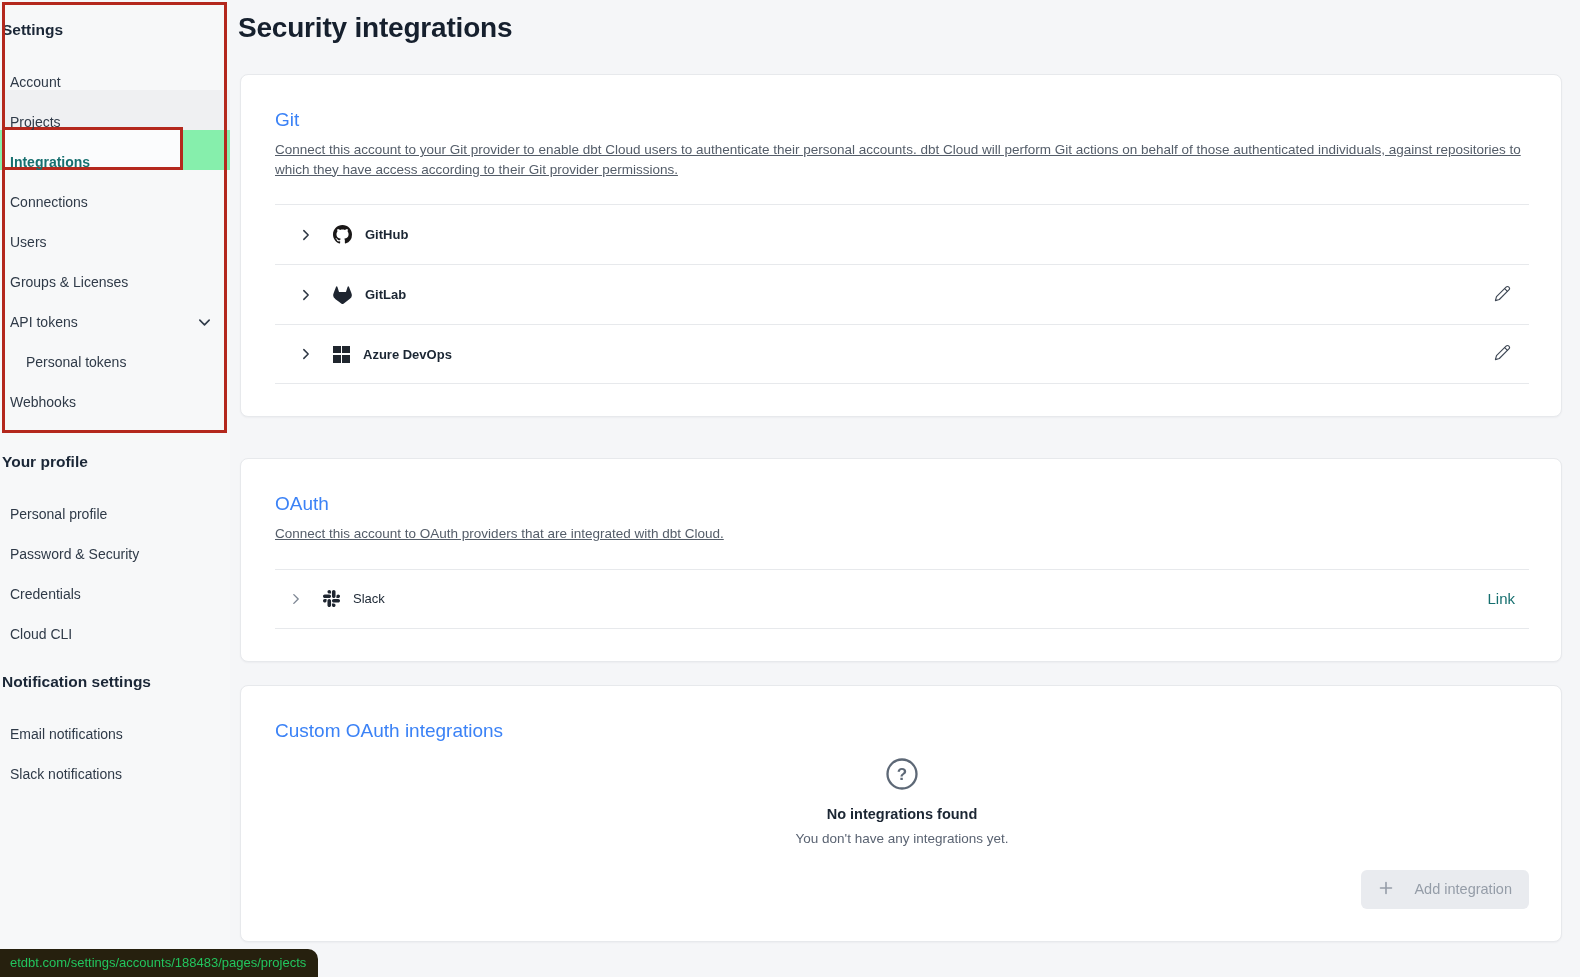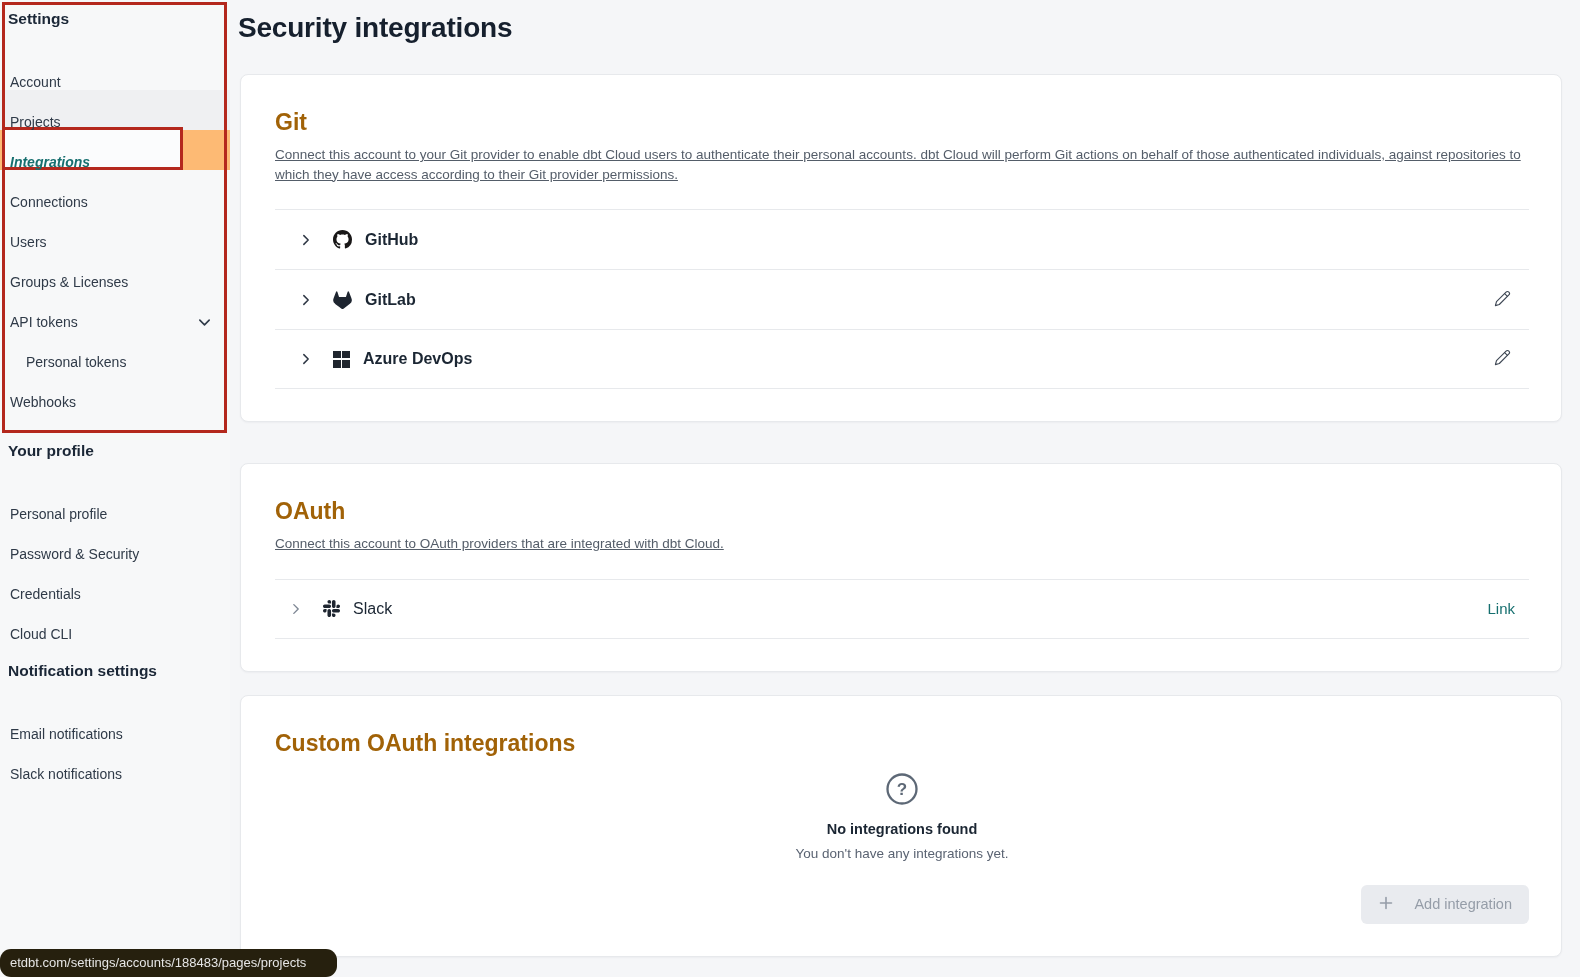--- a/index.html
+++ b/index.html
@@ -17,38 +17,38 @@
   .sidebar {
     width: 230px;
     flex-shrink: 0;
     background: #f7f8f9;
     position: relative;
     padding-top: 10px;
   }
   .nav-header {
     height: 40px;
     display: flex;
-    align-items: flex-start;
-    padding-left: 8px;
+    align-items: center;
+    padding-left: 2px;
     font-size: 15.5px;
     font-weight: 700;
     color: #1b2737;
   }
   .nav-item {
     height: 40px;
     display: flex;
     align-items: flex-end;
     padding-left: 10px;
     font-size: 14px;
     color: #2f3a48;
     cursor: pointer;
     position: relative;
   }
   .nav-item.hovered { background: #eff0f2; }
-  .nav-item.active-row { background: #fdba74; font-style: italic; }
+  .nav-item.active-row { background: #86efac; }
   .nav-item.indent { padding-left: 26px; }
   .nav-item .label { position: relative; z-index: 2; }
   .nav-item.active-row .label {
     color: #166f6f;
     font-weight: 700;
   }
   .nav-item .chev-down {
     margin-left: auto;
     margin-right: 18px;
     display: flex;
@@ -94,23 +94,23 @@
     border: 1px solid #e7e9ec;
     border-radius: 8px;
     box-shadow: 0 1px 2px rgba(16,24,40,.04);
     padding: 34px 32px 32px 34px;
     margin-left: 2px;
   }
   .card-git { margin-top: 30px; }
   .card-oauth { margin-top: 41px; }
   .card-custom { margin-top: 23px; }
   .card h2 {
-    font-size: 23px;
-    font-weight: 700;
-    color: #a16207;
+    font-size: 19px;
+    font-weight: 400;
+    color: #3b82f6;
     margin-bottom: 9px;
   }
   .card .desc {
     font-size: 13.5px;
     color: #545d69;
     line-height: 1.45;
     max-width: 1255px;
     text-decoration: underline;
   }
   .rows { margin-top: 25px; }
@@ -120,21 +120,21 @@
     align-items: center;
     border-top: 1px solid #e7e9ec;
     cursor: pointer;
   }
   .int-row:last-child { border-bottom: 1px solid #e7e9ec; }
   .int-row .chevron { margin-left: 24px; display: flex; align-items: center; }
   .int-row.oauth-row .chevron { margin-left: 14px; }
   .int-row .provider-icon { margin-left: 20px; display: flex; align-items: center; }
   .int-row .row-label {
     margin-left: 13px;
-    font-size: 16px;
+    font-size: 13px;
     font-weight: 700;
     color: #1b2633;
   }
   .int-row .row-action {
     margin-left: auto;
     margin-right: 14px;
     display: flex;
     align-items: center;
   }
   .link-text {
@@ -181,27 +181,26 @@
     font-size: 14.5px;
     padding: 10px 17px;
     cursor: not-allowed;
   }
 
   
   .status-tooltip {
     position: absolute;
     left: 0; bottom: 0;
     background: #26200e;
-    color: #e5e5e5;
+    color: #22c55e;
     font-size: 13px;
-    padding: 6px 31px 7px 10px;
+    padding: 6px 12px 7px 10px;
     border-top-right-radius: 10px;
     z-index: 5;
     white-space: nowrap;
-    border-radius: 11px;
   }
 </style>
 </head>
 <body>
 
 <nav class="sidebar">
   <div class="annotation-outer"></div>
   <div class="annotation-inner"></div>
 
   <div class="nav-header">

